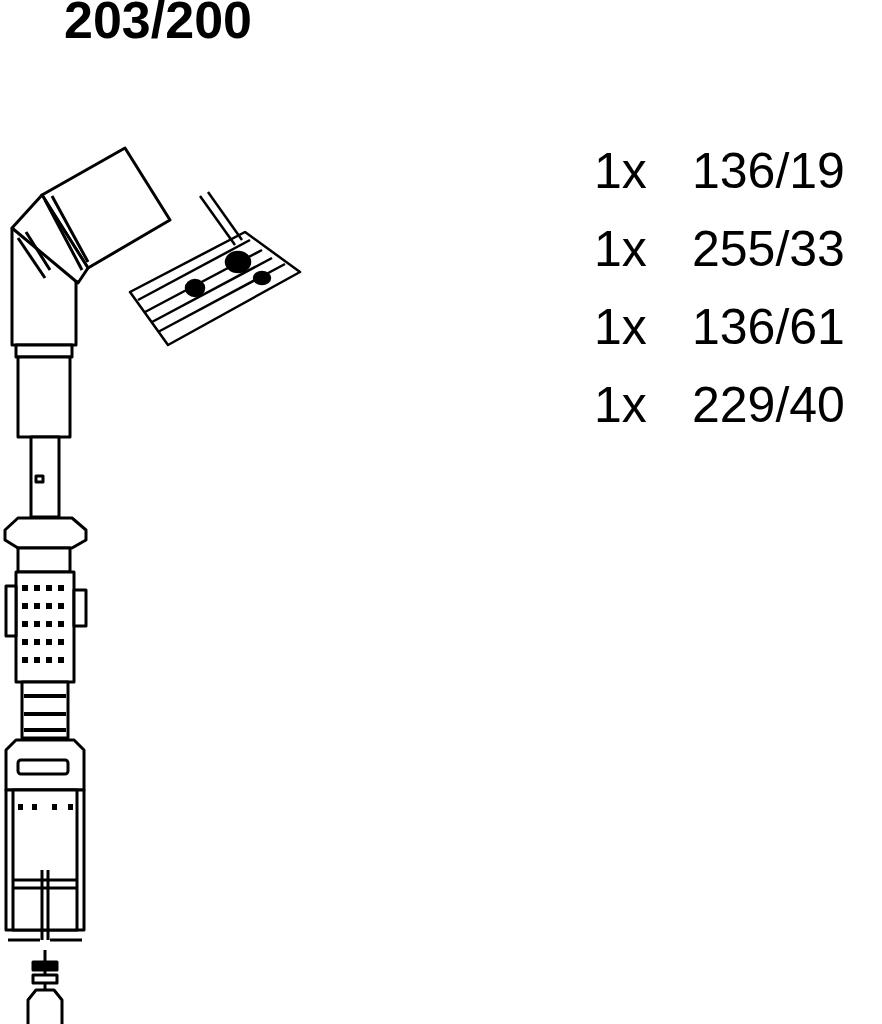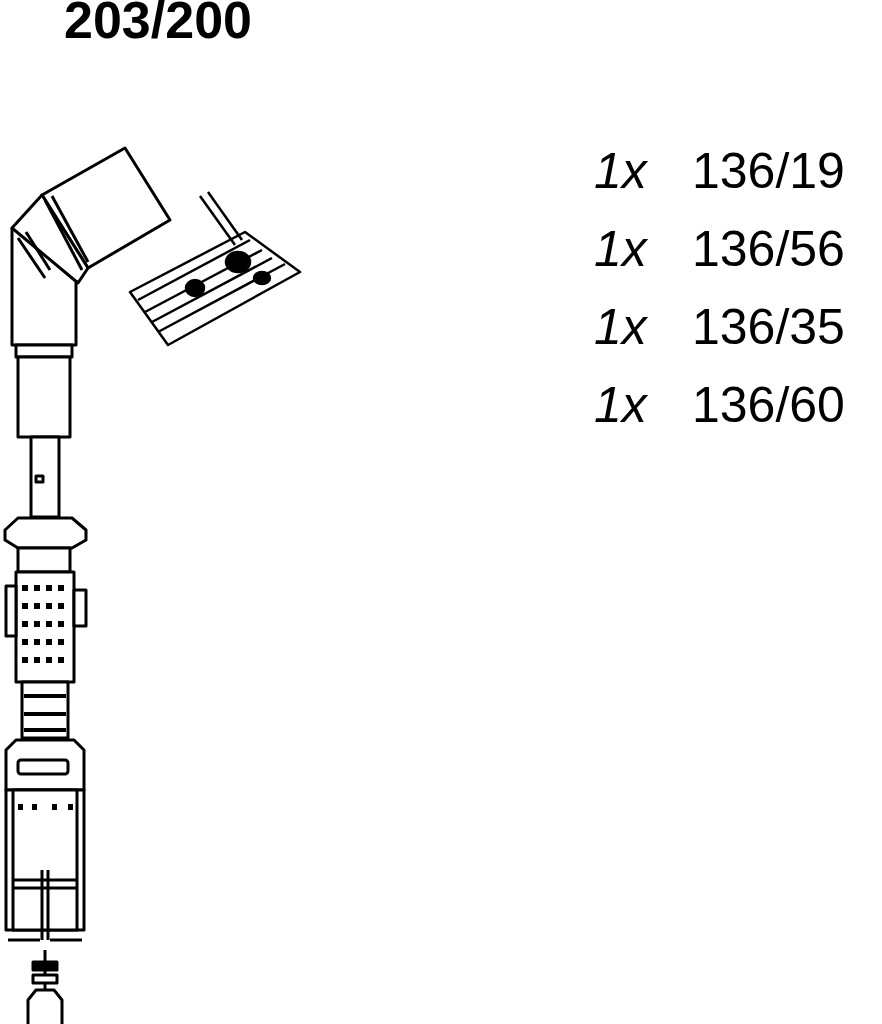--- a/index.html
+++ b/index.html
@@ -1,43 +1,43 @@
 <!DOCTYPE html>
 <html><head>
 <meta charset="utf-8">
 <style>
   html, body { margin:0; padding:0; background:#ffffff; }
   body { width:882px; height:1024px; position:relative; overflow:hidden; font-family:"Liberation Sans", sans-serif; color:#000; }
   .title { position:absolute; left:64px; top:-6px; font-size:52px; font-weight:bold; letter-spacing:0px; line-height:1; }
   .parts { position:absolute; left:594px; top:146px; }
   .part-row { height:78px; display:flex; font-size:50px; line-height:1; white-space:nowrap; }
-  .qty { width:98px;font-style:italic; }
+  .qty { width:98px; }
   .drawing { position:absolute; left:0; top:0; }
 </style>
 </head>
 <body>
 
 <div class="title">203/200</div>
 
 <div class="parts">
   <div class="part-row">
     <span class="qty">1x</span>
     <span>136/19</span>
   </div>
   <div class="part-row">
     <span class="qty">1x</span>
-    <span>136/56</span>
+    <span>255/33</span>
   </div>
   <div class="part-row">
     <span class="qty">1x</span>
-    <span>136/35</span>
+    <span>136/61</span>
   </div>
   <div class="part-row">
     <span class="qty">1x</span>
-    <span>136/60</span>
+    <span>229/40</span>
   </div>
 </div>
 
 <svg class="drawing" width="882" height="1024" viewBox="0 0 882 1024" fill="none" stroke="#000" stroke-width="3" stroke-linejoin="round">
 
   <g>
     <polygon points="42,195 125,148 170,220 88,268" fill="#fff"></polygon>
     <polygon points="12,228 42,195 88,268 78,283" fill="#fff"></polygon>
     <line x1="18" y1="238" x2="45" y2="278"></line>
     <line x1="26" y1="232" x2="50" y2="270"></line>

